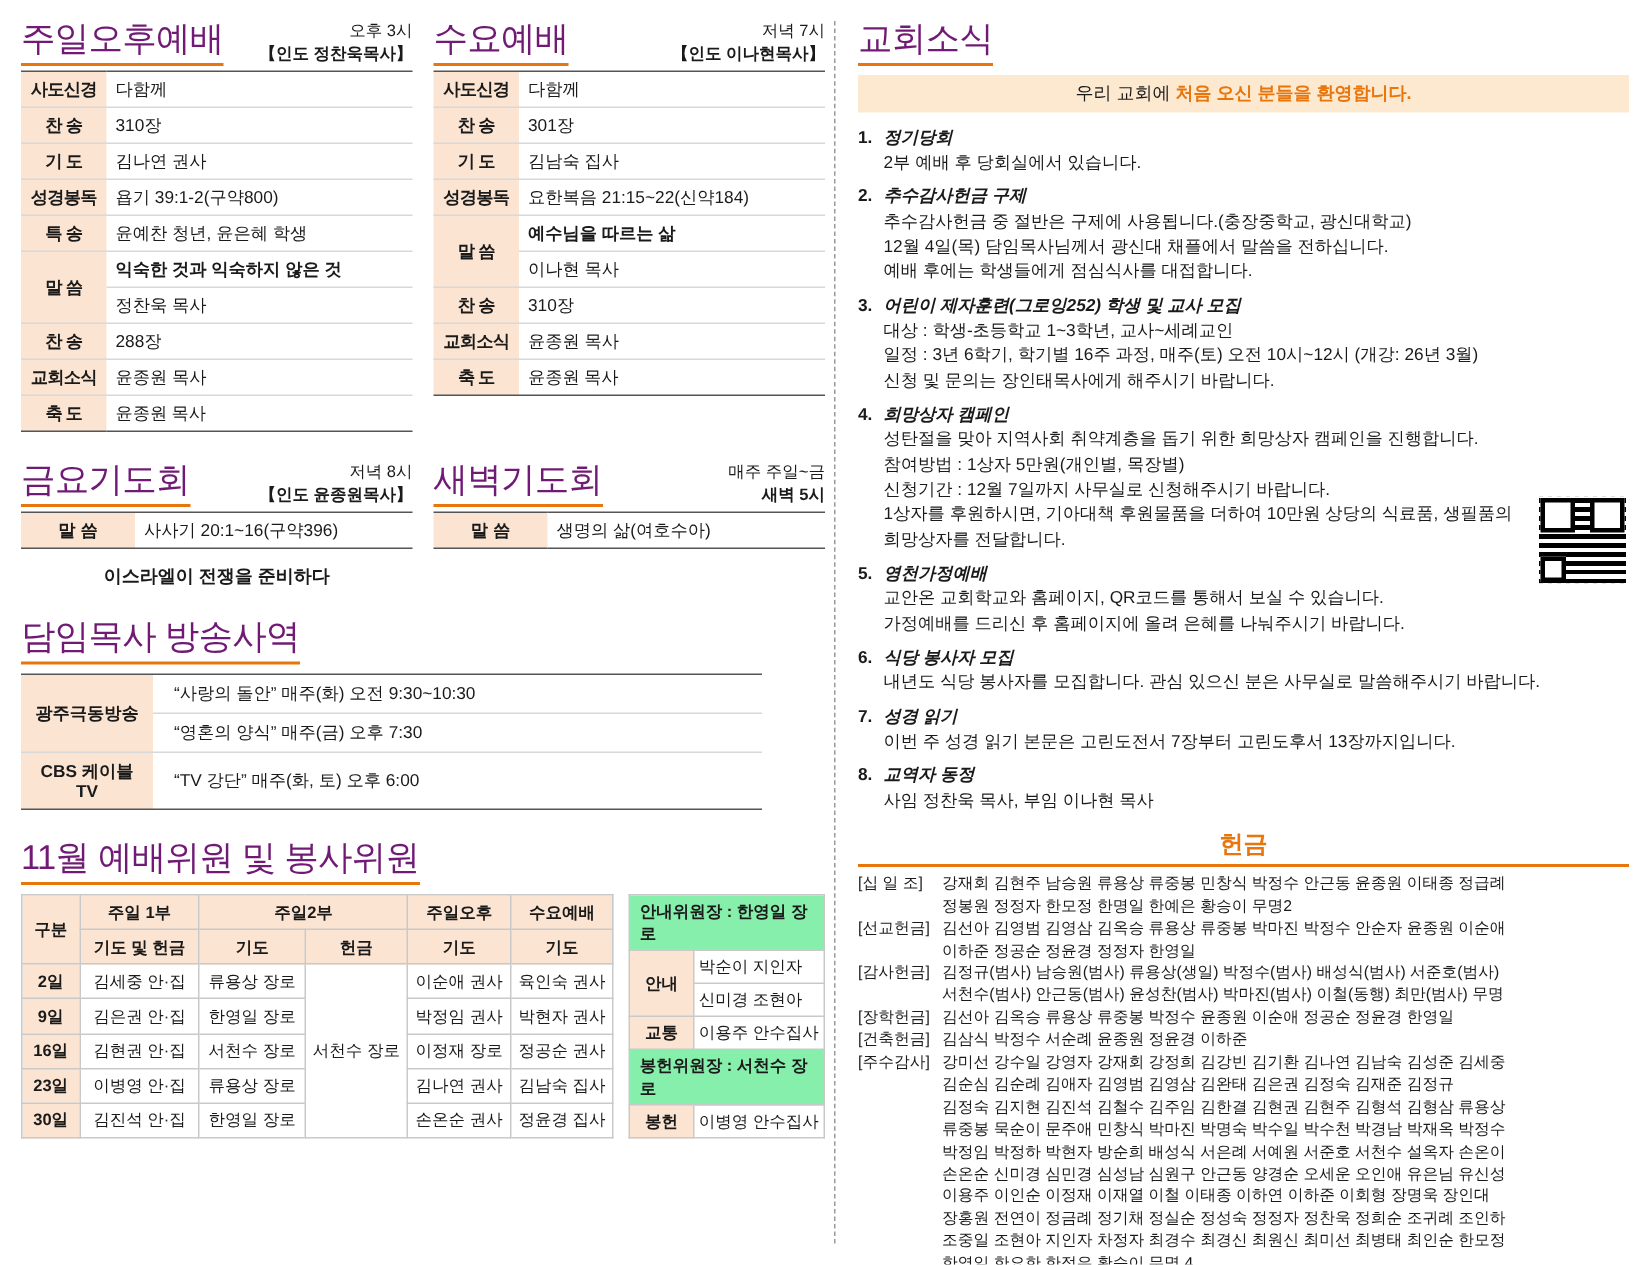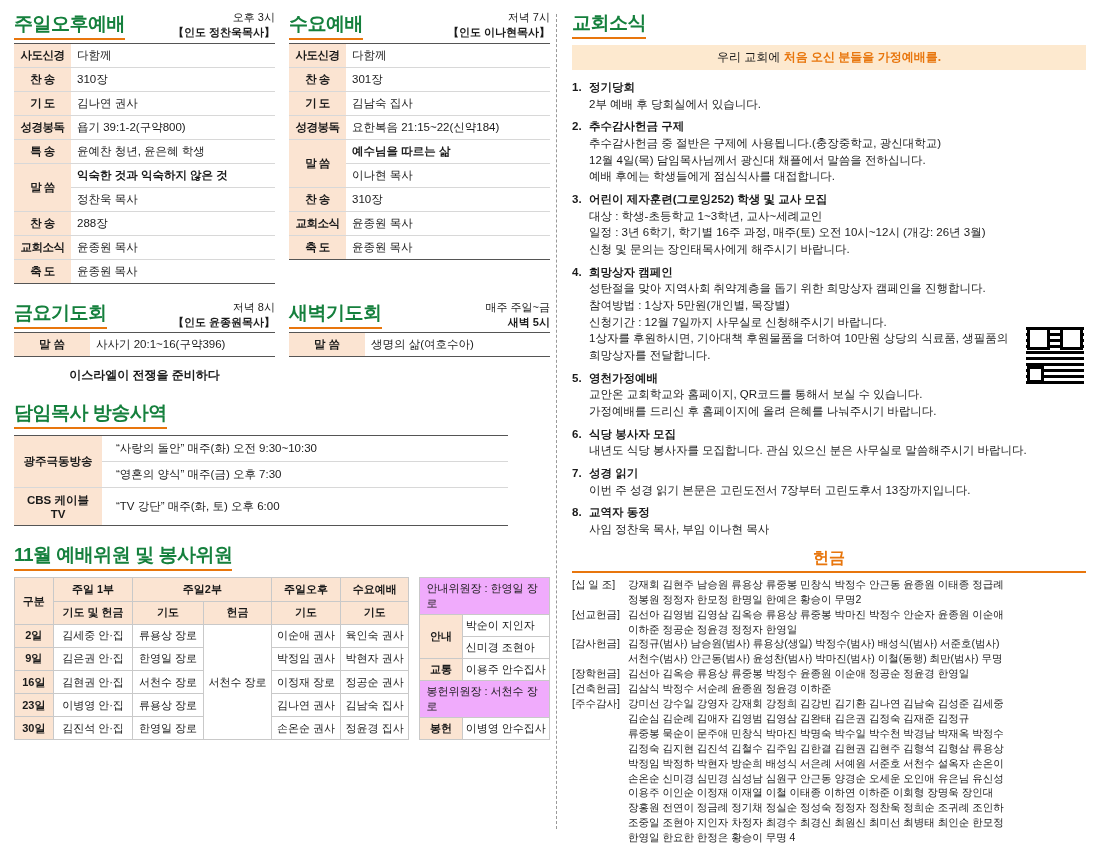--- a/index.html
+++ b/index.html
@@ -12,23 +12,23 @@
     color: #1a1a1a;
     overflow: hidden;
   }
   .page { position: relative; width:1100px; height:843px; display:flex; }
   .left { width: 558px; padding: 10px 8px 6px 14px; position:relative; }
   .divider { position:absolute; left:556px; top:14px; bottom:14px; border-left:1px dashed #999; }
   .right { width: 542px; padding: 10px 14px 6px 14px; }
 
   
   .sec-title {
-    color: #15803d;
-    font-weight: bold;
-    font-size: 19px;
+    color: #701a75;
+    font-weight: normal;
+    font-size: 23px;
     letter-spacing: -0.5px;
   }
   .sec-title.u { border-bottom: 2px solid #e8760d; display:inline-block; padding-bottom:1px;}
   .small-right { font-size: 11px; text-align:right; line-height:1.35; font-weight:bold;}
   .small-right .t1 { font-weight:normal; }
 
   
   .svc-row { display:flex; gap: 14px; }
   .svc-col { width: 264px; }
   .svc-head { display:flex; align-items:flex-end; justify-content:space-between; margin-bottom:3px;}
@@ -56,32 +56,32 @@
   table.bc td.v { padding-left:14px;}
 
   
   .comm-wrap { display:flex; gap:10px; margin-top:6px;}
   table.comm { border-collapse:collapse; table-layout:fixed; }
   table.comm td, table.comm th { border:1px solid #c9c9c9; padding:3px 2px; text-align:center; font-size:11px; height:22px; font-weight:normal;}
   table.comm th { background:#fbe4d2; font-weight:bold; }
   table.comm td.day { background:#fbe4d2; font-weight:bold; }
   table.comm2 td, table.comm2 th { border:1px solid #c9c9c9; padding:3px 3px; font-size:11px; height:22px;}
   table.comm2 { border-collapse:collapse; table-layout:fixed;}
-  table.comm2 th { background:#f0abfc; font-weight:normal; text-align:center;}
+  table.comm2 th { background:#86efac; font-weight:bold; text-align:center;}
   table.comm2 td.k { background:#fbe4d2; font-weight:bold; text-align:center; }
 
   
   .welcome {
     background:#fde9cf; text-align:center; padding:4px 6px; margin:6px 0 9px 0; font-size:12px;
   }
   .welcome .hl { color:#e8760d; font-weight:bold;}
   ol.news { list-style:none; margin:0; padding:0; }
   ol.news > li { margin-bottom:6px; position:relative; padding-left:17px; line-height:1.45; }
   ol.news > li .num { position:absolute; left:0; top:0; font-weight:bold;}
-  ol.news > li .ttl { font-weight:bold; }
+  ol.news > li .ttl { font-weight:bold;font-style:italic; }
   ol.news > li .ln { display:block; }
 
   .qr { float:right; width:62px; height:62px; margin:-46px 0 0 8px; }
   .qr-inner { width:62px; height:62px; background:
     repeating-linear-gradient(0deg,#000 0 3px,#fff 3px 6px),
     repeating-linear-gradient(90deg,#000 0 3px,rgba(255,255,255,0) 3px 6px);
     background-blend-mode: screen;
     border:2px solid #fff;
     position:relative;
   }
@@ -374,21 +374,21 @@
           </table>
       </div>
     </div>
   </div>
 
   <div class="right">
     <div class="sec-title u">교회소식</div>
 
     <div class="welcome">
       <span>우리 교회에</span>
-      <span class="hl">처음 오신 분들을 가정예배를.</span>
+      <span class="hl">처음 오신 분들을 환영합니다.</span>
     </div>
 
     <ol class="news">
       <li>
         <span class="num">1.</span>
         <span class="ttl">정기당회</span>
         <span class="ln">2부 예배 후 당회실에서 있습니다.</span>
       </li>
       <li>
         <span class="num">2.</span>
@@ -475,22 +475,22 @@
         <div class="lbl">[건축헌금]</div>
         <div class="body">
           <div>김삼식 박정수 서순례 윤종원 정윤경 이하준</div>
         </div>
       </div>
       <div class="row">
         <div class="lbl">[주수감사]</div>
         <div class="body">
           <div>강미선 강수일 강영자 강재회 강정희 김강빈 김기환 김나연 김남숙 김성준 김세중</div>
           <div>김순심 김순례 김애자 김영범 김영삼 김완태 김은권 김정숙 김재준 김정규</div>
+          <div>김정숙 김지현 김진석 김철수 김주임 김한결 김현권 김현주 김형석 김형삼 류용상</div>
           <div>류중봉 묵순이 문주애 민창식 박마진 박명숙 박수일 박수천 박경남 박재옥 박정수</div>
-          <div>김정숙 김지현 김진석 김철수 김주임 김한결 김현권 김현주 김형석 김형삼 류용상</div>
           <div>박정임 박정하 박현자 방순희 배성식 서은례 서예원 서준호 서천수 설옥자 손온이</div>
           <div>손온순 신미경 심민경 심성남 심원구 안근동 양경순 오세운 오인애 유은님 유신성</div>
           <div>이용주 이인순 이정재 이재열 이철 이태종 이하연 이하준 이회형 장명욱 장인대</div>
           <div>장홍원 전연이 정금례 정기채 정실순 정성숙 정정자 정찬욱 정희순 조귀례 조인하</div>
           <div>조중일 조현아 지인자 차정자 최경수 최경신 최원신 최미선 최병태 최인순 한모정</div>
           <div>한영일 한요한 한정은 황승이 무명 4</div>
           <div></div>
         </div>
       </div>
     </div>

